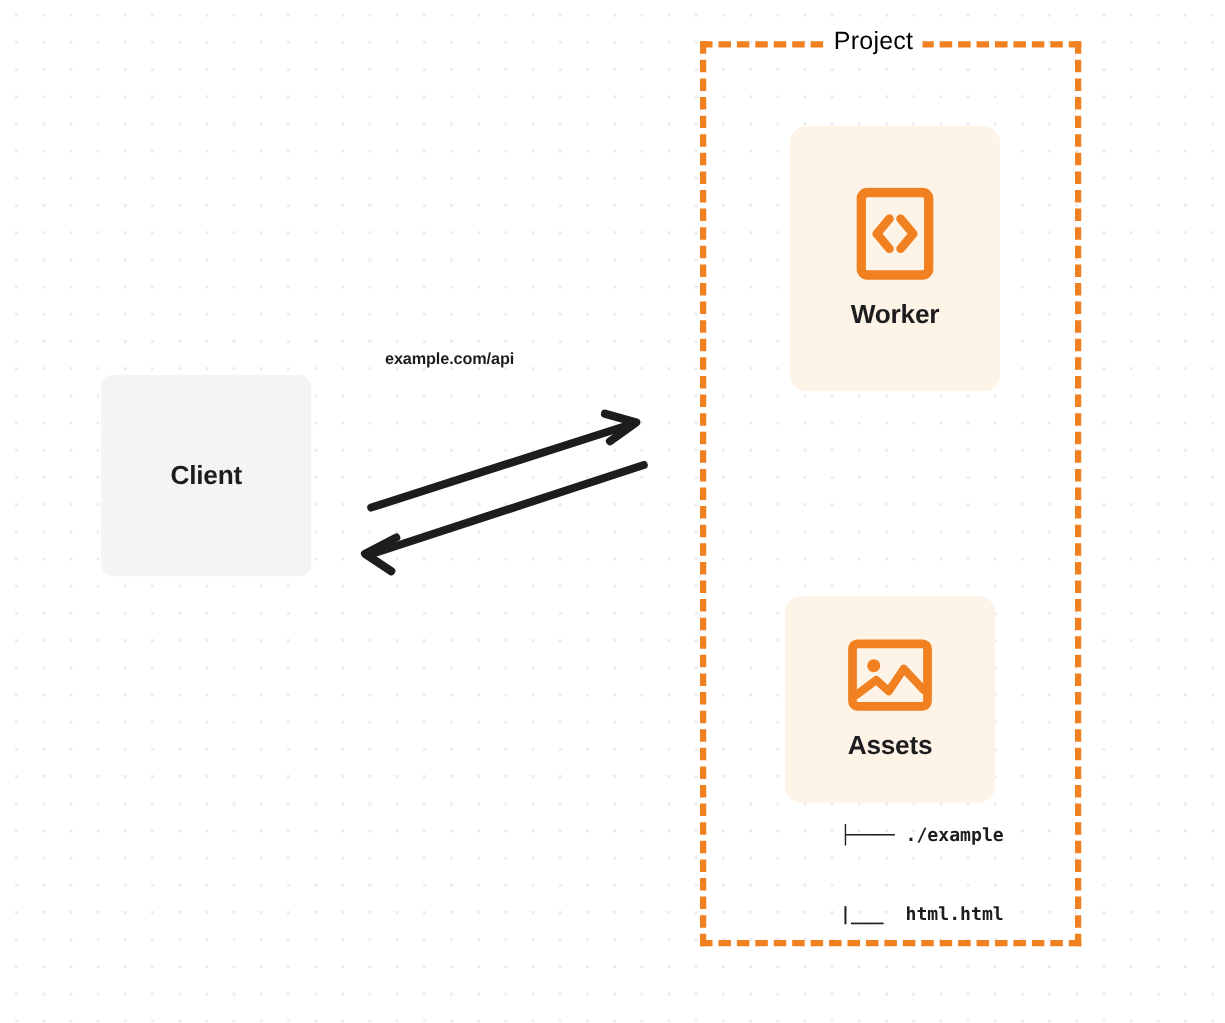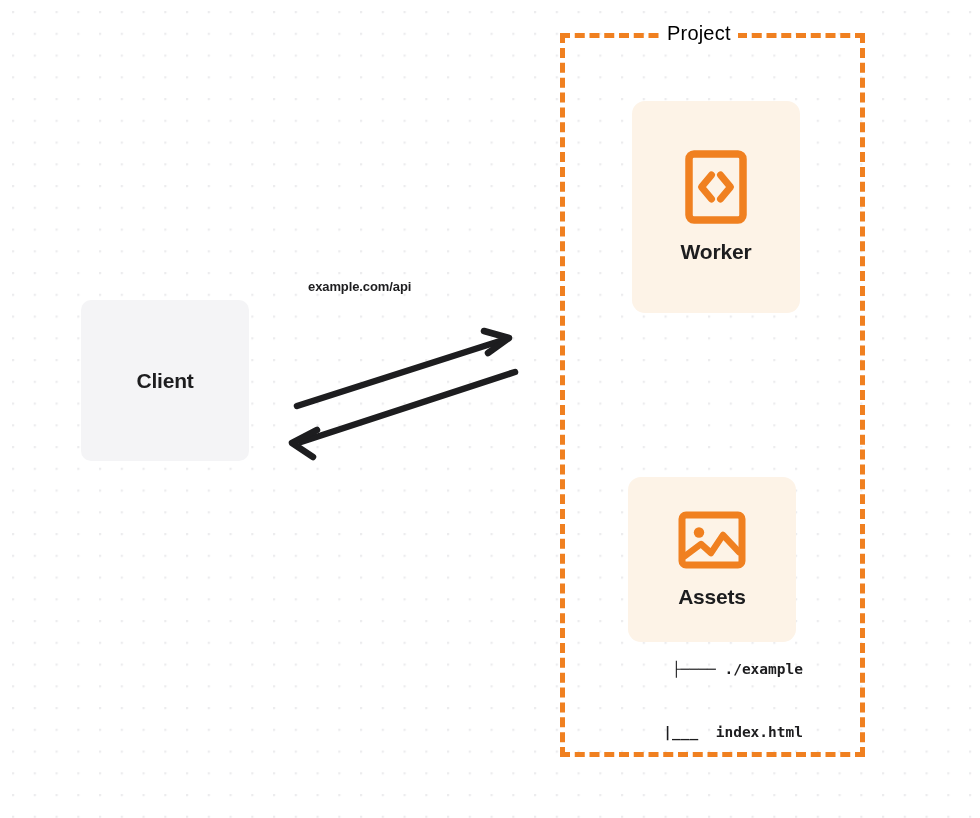--- a/index.html
+++ b/index.html
@@ -171,21 +171,21 @@
         <rect x="4" y="4" width="60" height="50" rx="4" ry="4" stroke="#F08020" stroke-width="7" fill="none"></rect>
         <circle cx="21" cy="21.5" r="5.2" fill="#F08020"></circle>
         <path d="M7 45 L23 33 L33 42 L45 24 L61 41" stroke="#F08020" stroke-width="6.5" stroke-linecap="round" stroke-linejoin="round" fill="none"></path>
       </svg>
     </span>
     <span class="node-label">Assets</span>
   </div>
 
   <div id="file-tree">
     <span class="tree-row">├──── ./example</span>
-    <span class="tree-row">    |___  index.html</span>
+    <span class="tree-row">    |___  html.html</span>
     
   </div>
 
   <svg id="arrows-layer" xmlns="http://www.w3.org/2000/svg">
 
     <g>
       <line x1="297" y1="406" x2="500" y2="341" stroke="#1d1d1f" stroke-width="6.5" stroke-linecap="round"></line>
       <path d="M484 331 L509 338 L488 353" stroke="#1d1d1f" stroke-width="6.5" stroke-linecap="round" stroke-linejoin="round" fill="none"></path>
     </g>
 

